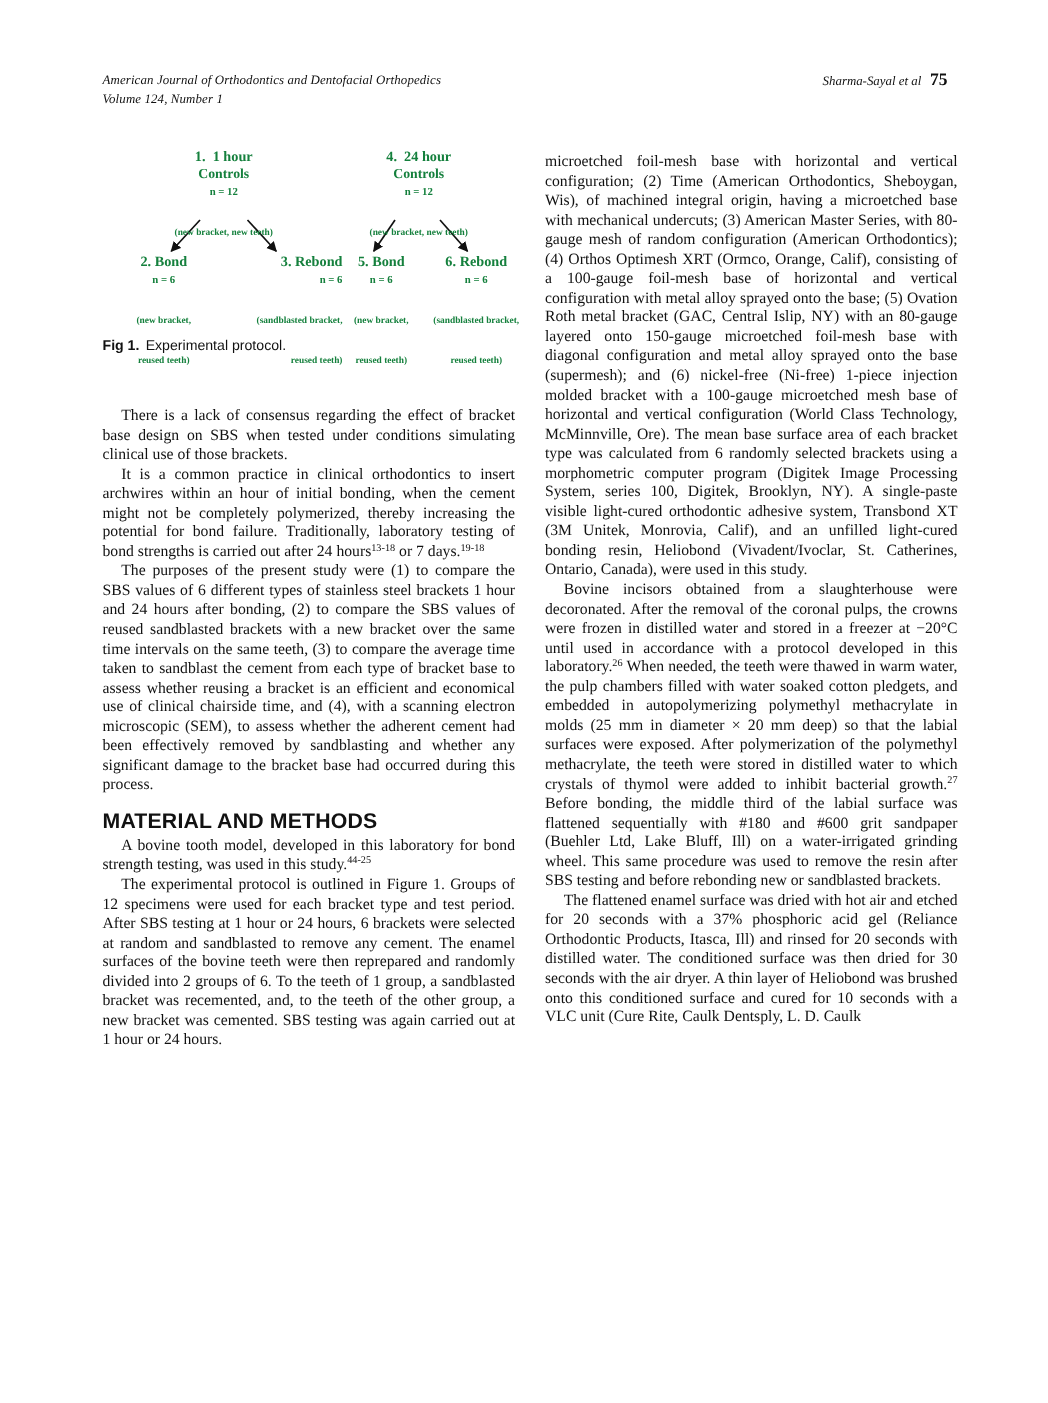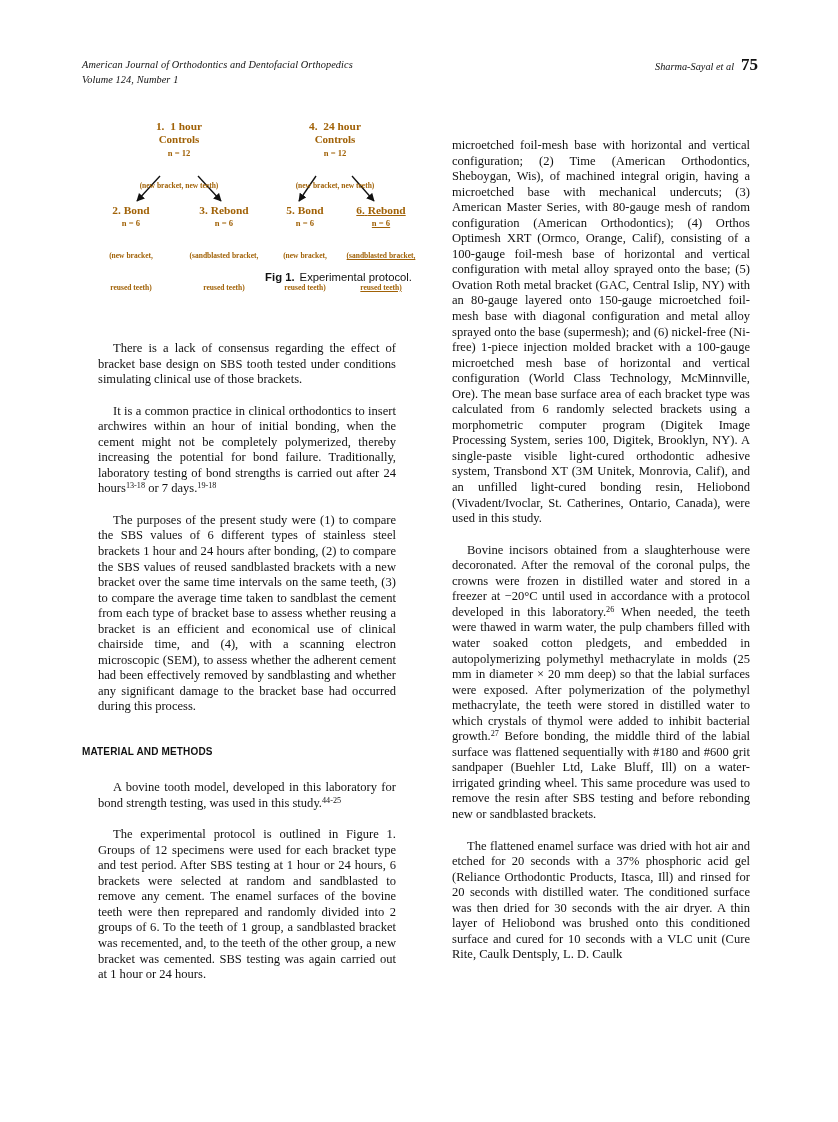--- a/index.html
+++ b/index.html
@@ -46,56 +46,56 @@
     position: absolute;
     right: 0; top: 0;
     font-style: italic;
     font-size: 10.3px;
     line-height: 14.5px;
     white-space: nowrap;
   }
   .runhead-right .pageno {
     font-style: normal;
     font-weight: bold;
-    font-size: 17px;
+    font-size: 14px;
     margin-left: 7px;
     letter-spacing: 0;
   }
 
   
   .col {
     position: absolute;
     top: 118px;
     width: 330px;
   }
   .col-left  { left: 82px; }
   .col-right { left: 436px; top: 122px; }
 
   p.body {
-    margin: 16px;
+    margin: 0;
     font-size: 12.55px;
     line-height: 15.55px;
     text-align: justify;
     text-justify: inter-word;
     hyphens: none;
     text-indent: 15px;
   }
   p.body.noindent { text-indent: 0; }
 
   sup {
     font-size: 8.2px;
     vertical-align: 4.3px;
     line-height: 0;
   }
 
   h2.section {
     margin: 0;
     font-family: "Liberation Sans", sans-serif;
     font-weight: bold;
-    font-size: 10px;
+    font-size: 17px;
     letter-spacing: .15px;
     line-height: 15px;
   }
 
   .sp-before-head { height: 13px; }
   .sp-after-head  { height: 5px; }
 
   
   .figure {
     position: relative;
@@ -105,21 +105,21 @@
   .fig-canvas {
     position: absolute;
     left: 0; top: 0;
     width: 330px;
     height: 150px;
   }
   .fignode {
     position: absolute;
     text-align: center;
     font-family: "Liberation Serif", serif;
-    color: #a16207;
+    color: #15803d;
   }
   .fignode .t1 {
     font-weight: bold;
     font-size: 11.4px;
     line-height: 13.4px;
     white-space: nowrap;
   }
   .fignode .t1 .num { font-weight: bold; }
   .fignode .t2 {
     font-weight: bold;
@@ -139,37 +139,37 @@
     line-height: 9.6px;
     white-space: nowrap;
     margin-top: 22px;
   }
 
   
   .node-c1 { left: 22px;  top: 2px;  width: 150px; }
   .node-c4 { left: 178px; top: 2px;  width: 150px; }
   
   .node-b2 { left: 6px;   top: 86px; width: 86px; }
-  .node-b3 { left: 92px;  top: 86px; width: 100px; }
+  .node-b3 { left: 92px;  top: 86px; width: 100px; text-align: right; }
   .node-b5 { left: 185px; top: 86px; width: 76px; }
-  .node-b6 { left: 258px; top: 86px; width: 82px; text-decoration: underline; }
+  .node-b6 { left: 258px; top: 86px; width: 82px; }
 
   .arrows {
     position: absolute;
     left: 0; top: 0;
     width: 330px; height: 150px;
     pointer-events: none;
   }
 
   .fig-caption {
     position: absolute;
     left: 0;
     top: 152px;
     width: 330px;
-    text-align: right;
+    text-align: left;
     font-family: "Liberation Sans", sans-serif;
     font-size: 11.3px;
     line-height: 15px;
     color: #111111;
   }
   .fig-caption .figlabel { font-weight: bold; }
   .fig-caption .figtext { margin-left: 5px; }
 
   .fig-gap { height: 22px; }
 </style>
@@ -250,21 +250,21 @@
       </div>
 
       <div class="fig-caption">
         <span class="figlabel">Fig 1.</span><span class="figtext">Experimental protocol.</span>
       </div>
     </div>
 
     <div class="fig-gap"></div>
 
     <div id="left-body">
-        <p class="body">There is a lack of consensus regarding the effect of bracket base design on SBS tooth tested under conditions simulating clinical use of those brackets.</p>
+        <p class="body">There is a lack of consensus regarding the effect of bracket base design on SBS when tested under conditions simulating clinical use of those brackets.</p>
         <p class="body">It is a common practice in clinical orthodontics to insert archwires within an hour of initial bonding, when the cement might not be completely polymerized, thereby increasing the potential for bond failure. Traditionally, laboratory testing of bond strengths is carried out after 24 hours<sup>13-18</sup> or 7 days.<sup>19-18</sup></p>
         <p class="body">The purposes of the present study were (1) to compare the SBS values of 6 different types of stainless steel brackets 1 hour and 24 hours after bonding, (2) to compare the SBS values of reused sandblasted brackets with a new bracket over the same time intervals on the same teeth, (3) to compare the average time taken to sandblast the cement from each type of bracket base to assess whether reusing a bracket is an efficient and economical use of clinical chairside time, and (4), with a scanning electron microscopic (SEM), to assess whether the adherent cement had been effectively removed by sandblasting and whether any significant damage to the bracket base had occurred during this process.</p>
       </div>
     <div class="sp-before-head"></div>
     <h2 class="section">MATERIAL AND METHODS</h2>
     <div class="sp-after-head"></div>
     <div id="left-body-2">
         <p class="body">A bovine tooth model, developed in this laboratory for bond strength testing, was used in this study.<sup>44-25</sup></p>
         <p class="body">The experimental protocol is outlined in Figure 1. Groups of 12 specimens were used for each bracket type and test period. After SBS testing at 1 hour or 24 hours, 6 brackets were selected at random and sandblasted to remove any cement. The enamel surfaces of the bovine teeth were then reprepared and randomly divided into 2 groups of 6. To the teeth of 1 group, a sandblasted bracket was recemented, and, to the teeth of the other group, a new bracket was cemented. SBS testing was again carried out at 1 hour or 24 hours.</p>
       </div>

